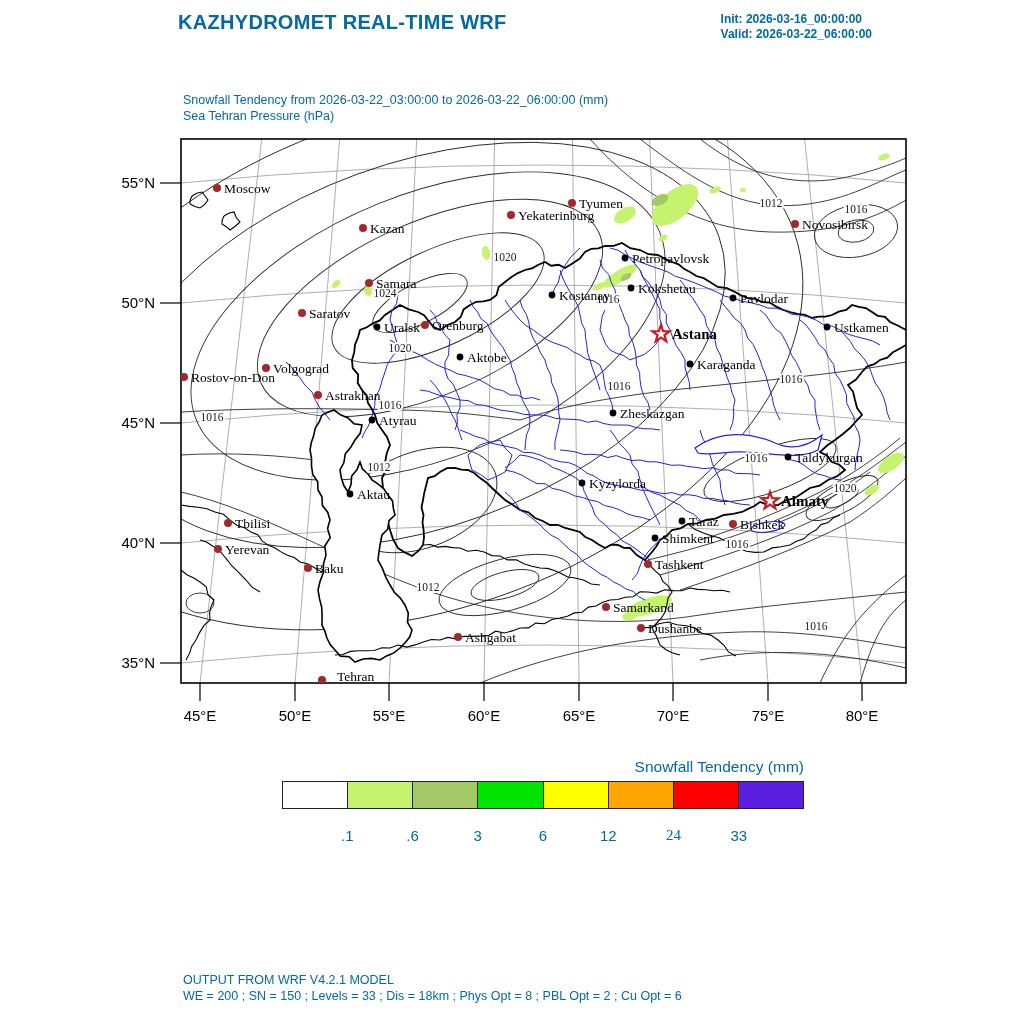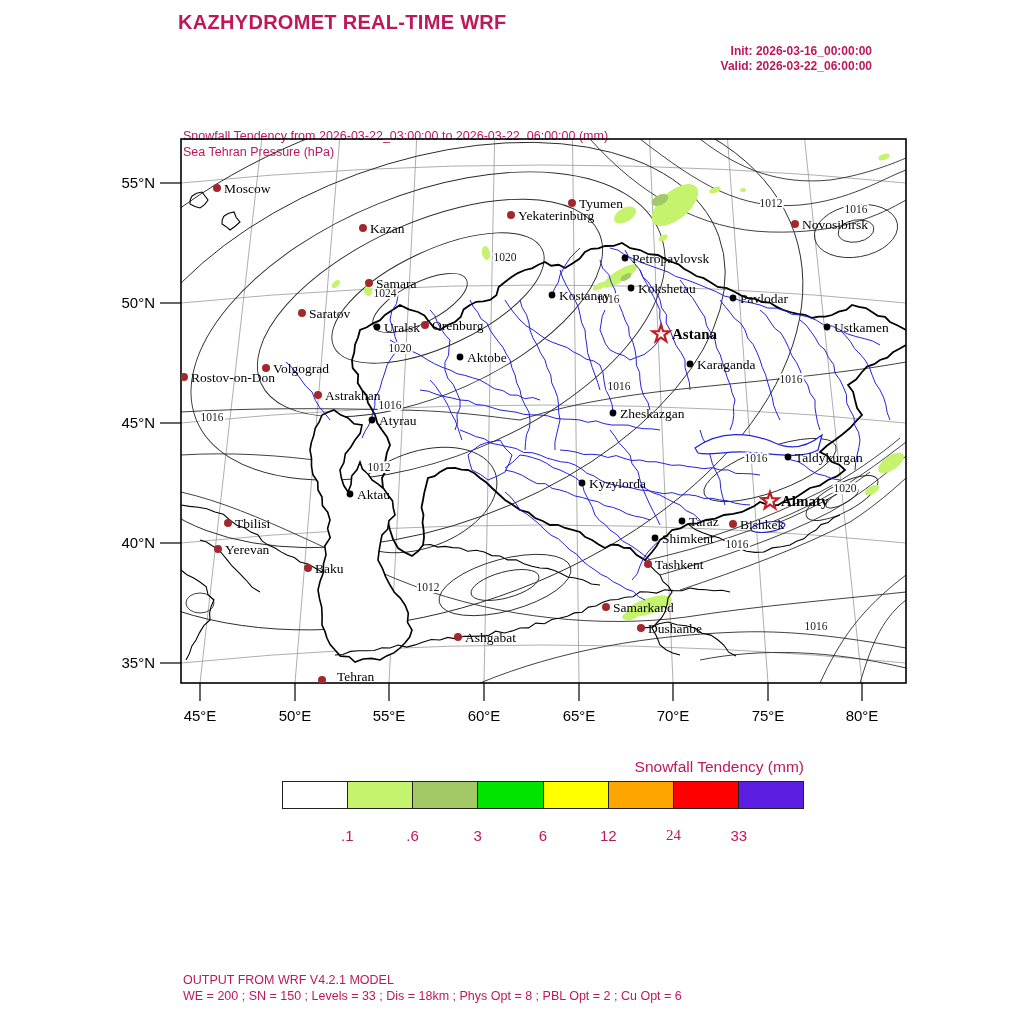--- a/index.html
+++ b/index.html
@@ -1,20 +1,20 @@
 <!DOCTYPE html>
 <html><head>
 <meta charset="utf-8">
 <style>
   html,body{margin:0;padding:0;background:#ffffff;}
   .page{position:relative;width:990px;height:1024px;background:#ffffff;
-        font-family:"Liberation Sans",sans-serif;overflow:hidden;color:#be185d;}
+        font-family:"Liberation Sans",sans-serif;overflow:hidden;color:#0369a1;}
   .title{position:absolute;left:178px;top:11px;font-size:20px;font-weight:bold;letter-spacing:.3px;}
-  .initvalid{position:absolute;right:118px;top:12px;text-align:right;font-size:12px;font-weight:bold;line-height:15px;margin-top:32px;}
-  .subtitle{position:absolute;left:183px;top:92px;font-size:12.5px;line-height:16px;margin-top:36px;}
+  .initvalid{position:absolute;right:118px;top:12px;text-align:left;font-size:12px;font-weight:bold;line-height:15px;}
+  .subtitle{position:absolute;left:183px;top:92px;font-size:12.5px;line-height:16px;}
   .map-svg{position:absolute;left:0;top:0;}
   .legend-title{position:absolute;left:282px;top:758px;width:522px;text-align:right;font-size:15.5px;}
   .legend-bar{position:absolute;left:282px;top:781px;width:522px;height:28px;display:flex;
               border:1px solid #222;box-sizing:border-box;}
   .legend-seg{flex:1 1 0;border-left:1px solid #222;}
   .legend-seg:first-child{border-left:none;}
   .legend-val{position:absolute;top:827px;font-size:15px;transform:translateX(-50%);}
   .footer{position:absolute;left:183px;top:972px;font-size:12.5px;font-weight:normal;line-height:16px;}
   .axis-label{font-size:15px;font-family:"Liberation Sans",sans-serif;fill:#000;}
   .city-label{font-size:13.5px;font-family:"Liberation Serif",serif;fill:#000;}

